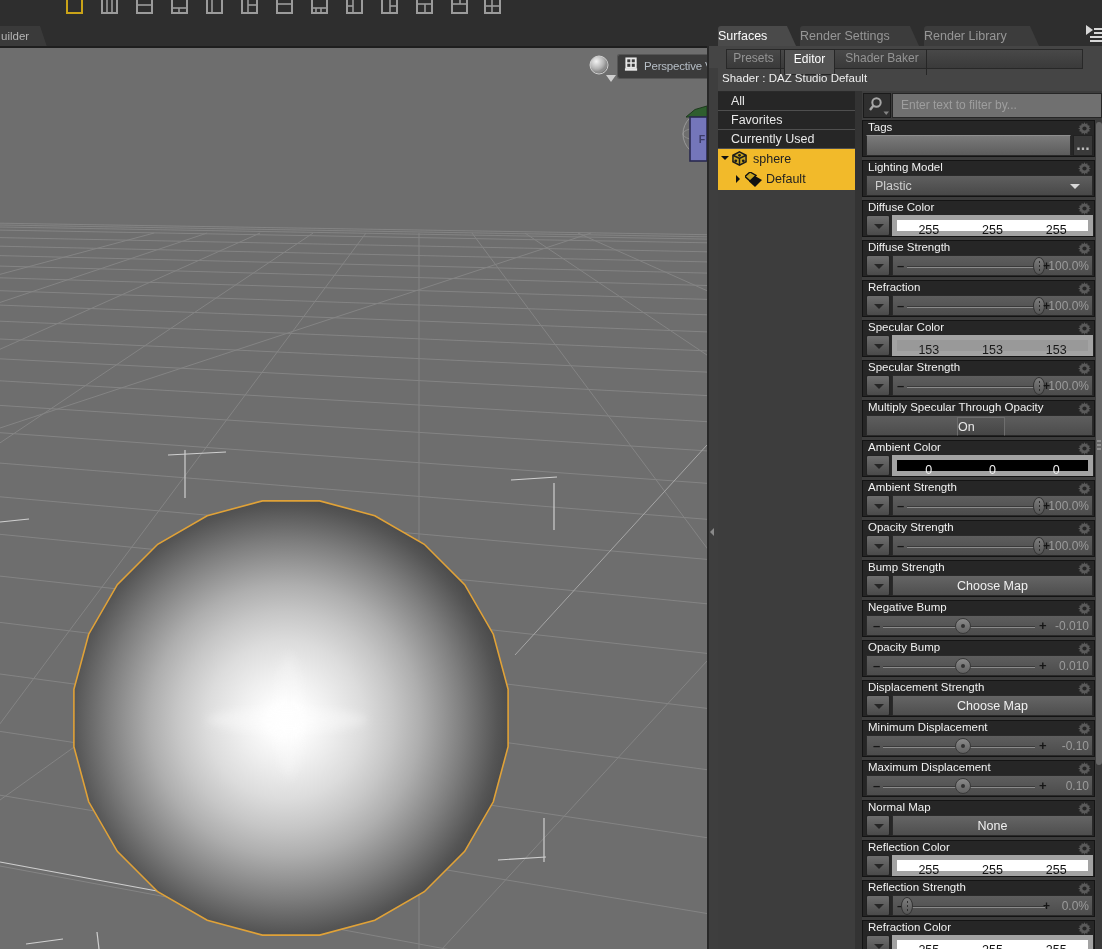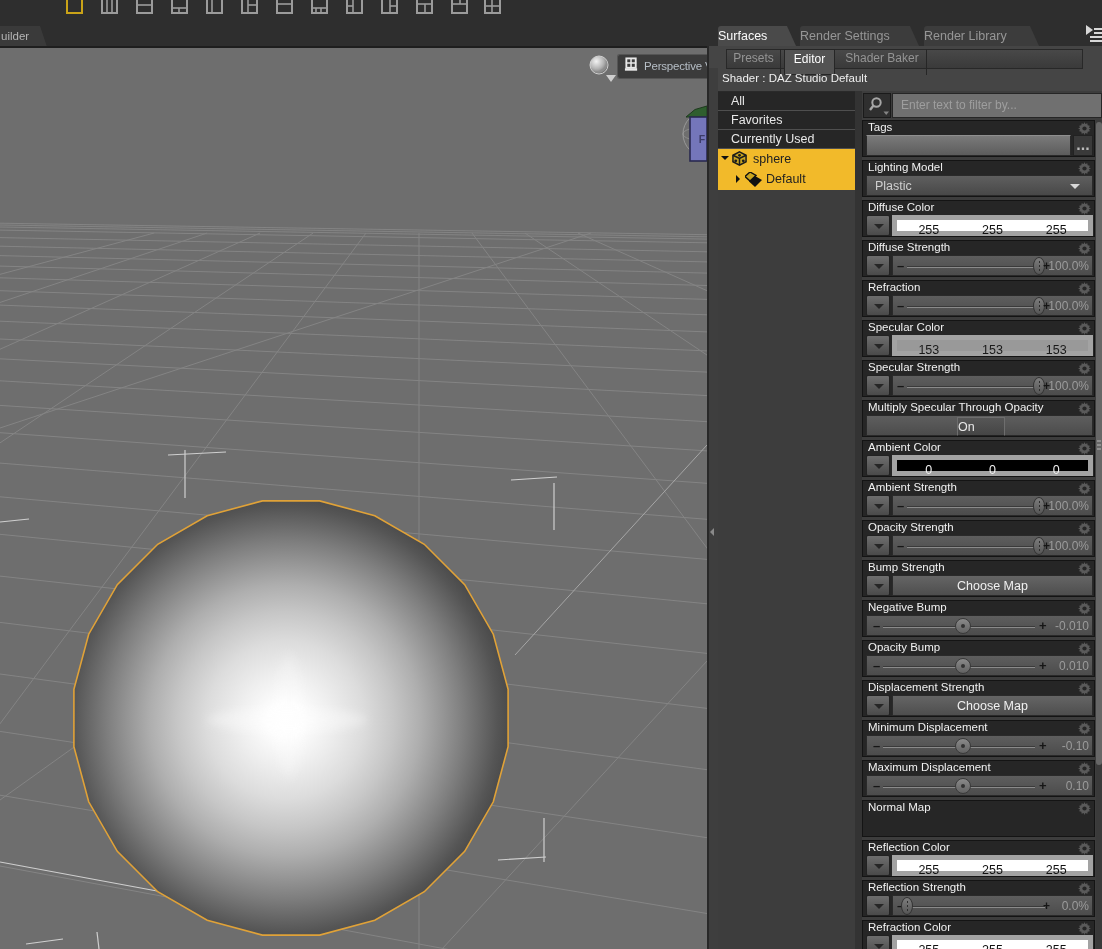--- a/index.html
+++ b/index.html
@@ -573,20 +573,26 @@
           <span class="plus2">+</span>
           <span class="sval">0.10</span>
         </div>
       </div>
     </div>
     <div class="group" style="top:754px">
       <div class="ghead"><span>Normal Map</span><svg class="gear" width="13" height="13" viewBox="0 0 16 16">
           <path fill="#5a5a5a" d="M8 0l1 2.4 2.5-.9.4 2.6 2.6.4-.9 2.5L16 8l-2.4 1 .9 2.5-2.6.4-.4 2.6-2.5-.9L8 16l-1-2.4-2.5.9-.4-2.6-2.6-.4.9-2.5L0 8l2.4-1-.9-2.5 2.6-.4.4-2.6 2.5.9z"></path>
           <circle cx="8" cy="8" r="2.6" fill="#262626"></circle>
         </svg></div>
+      <div class="grow">
+        <div class="dbtn">
+          <span class="tri"></span>
+        </div>
+        <div class="mapbar">None</div>
+      </div>
     </div>
     <div class="group" style="top:794px">
       <div class="ghead"><span>Reflection Color</span><svg class="gear" width="13" height="13" viewBox="0 0 16 16">
           <path fill="#5a5a5a" d="M8 0l1 2.4 2.5-.9.4 2.6 2.6.4-.9 2.5L16 8l-2.4 1 .9 2.5-2.6.4-.4 2.6-2.5-.9L8 16l-1-2.4-2.5.9-.4-2.6-2.6-.4.9-2.5L0 8l2.4-1-.9-2.5 2.6-.4.4-2.6 2.5.9z"></path>
           <circle cx="8" cy="8" r="2.6" fill="#262626"></circle>
         </svg></div>
       <div class="grow">
         <div class="dbtn">
           <span class="tri"></span>
         </div>

